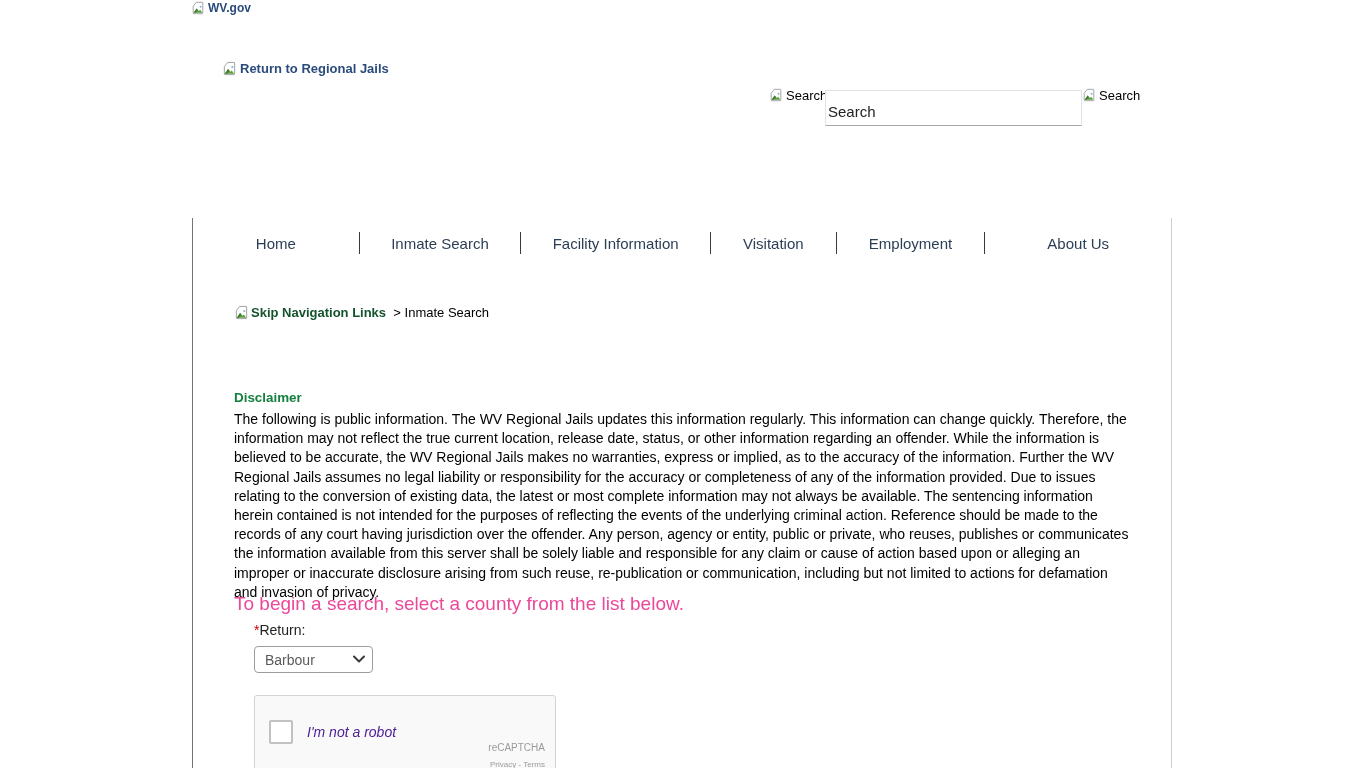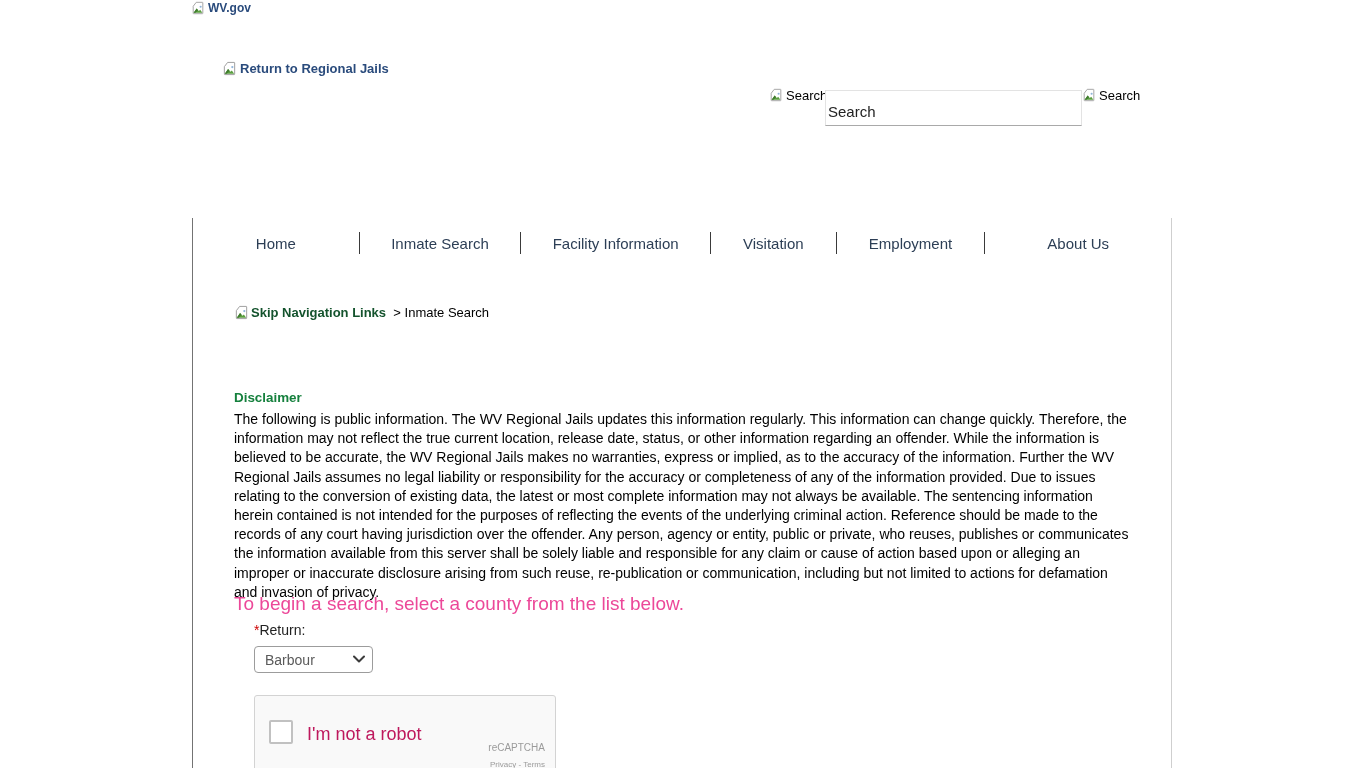--- a/index.html
+++ b/index.html
@@ -47,21 +47,21 @@
   .county-select { width:100%; height:100%; appearance:none; -webkit-appearance:none;
     border:1px solid #9c9c9c; border-radius:4px; background:#fff; color:#5a5a5a;
     font-size:14px; font-family:inherit; padding:0 12px 0 10px; cursor:pointer; }
   .select-chevron { position:absolute; right:8px; top:9px; pointer-events:none; }
 
   
   .recaptcha { position:absolute; left:61px; top:477px; width:302px; height:90px;
     background:#f9f9f9; border:1px solid #d3d3d3; border-radius:3px; }
   .rc-checkbox { position:absolute; left:14px; top:24px; width:24px; height:24px;
     background:#fff; border:2px solid #c1c1c1; border-radius:2px; cursor:pointer; }
-  .rc-label { position:absolute; left:52px; top:28px; font-size:18px; color:#be185d; }
+  .rc-label { position:absolute; left:52px; top:28px; font-size:14px; color:#4c1d95;font-style:italic; }
   .rc-brand { position:absolute; right:10px; top:46px; font-size:10px; color:#9b9b9b; text-align:right; }
   .rc-privacy { position:absolute; right:10px; top:64px; font-size:8px; color:#9b9b9b; text-align:right; }
   .rc-privacy a { color:#9b9b9b; text-decoration:none; }
 </style>
 </head>
 <body>
 
 <div class="page">
 
   <a class="logo-link">

